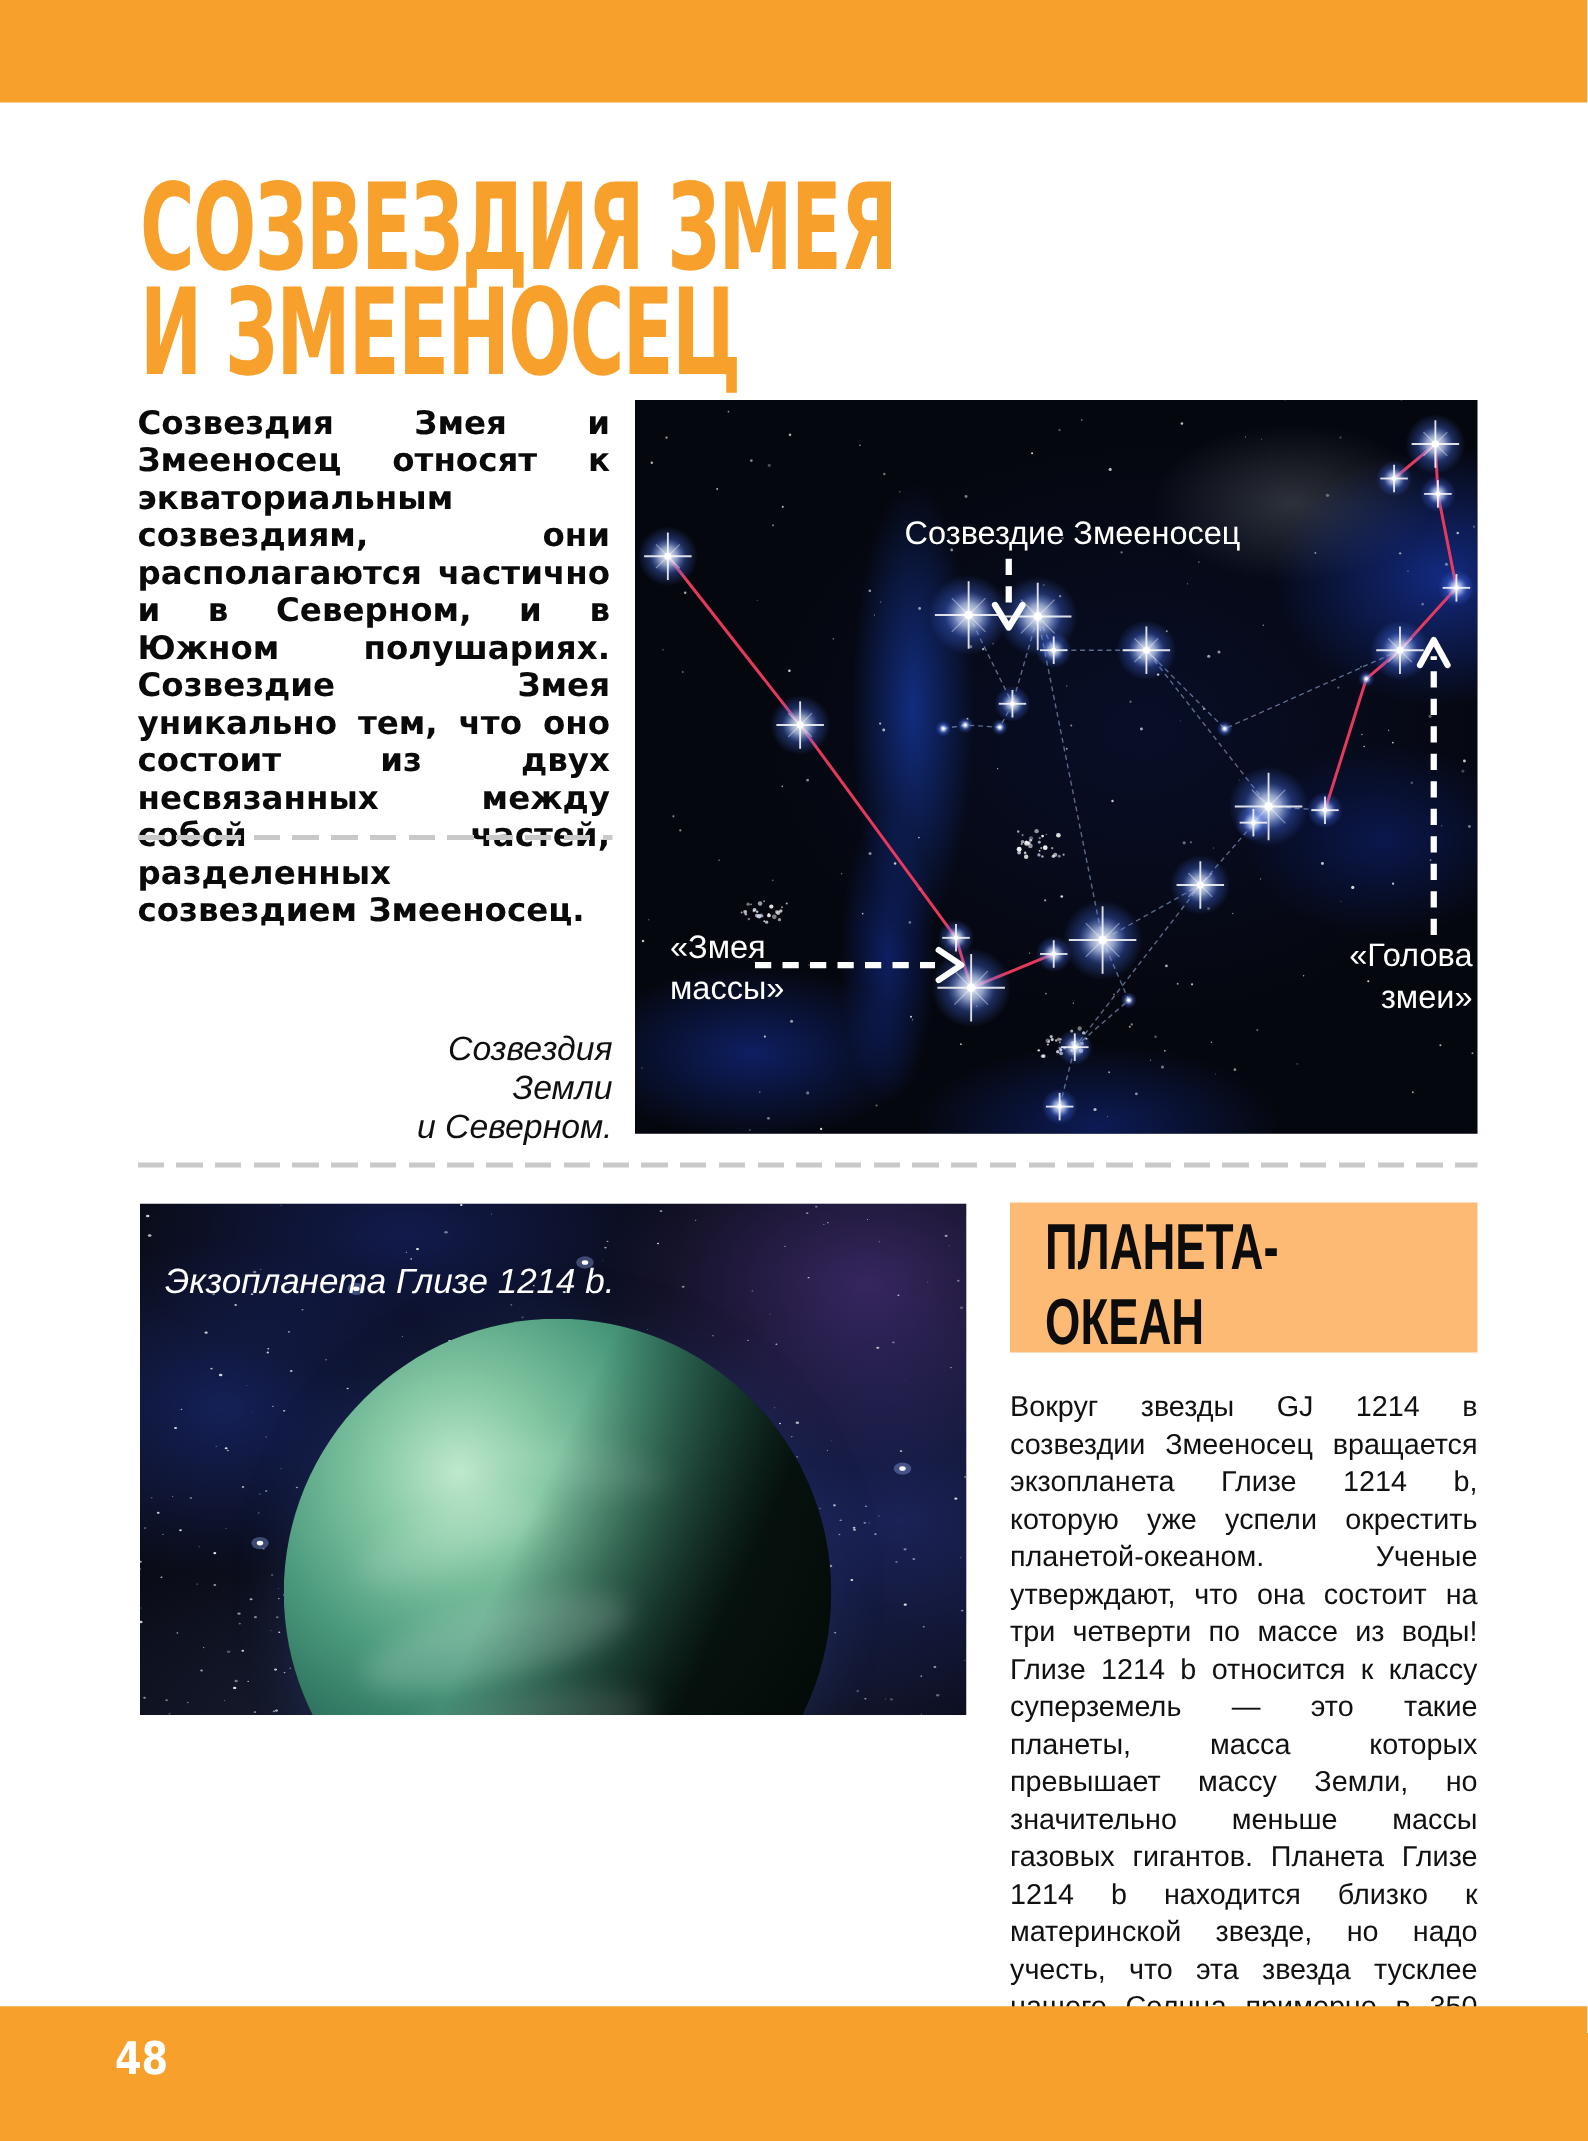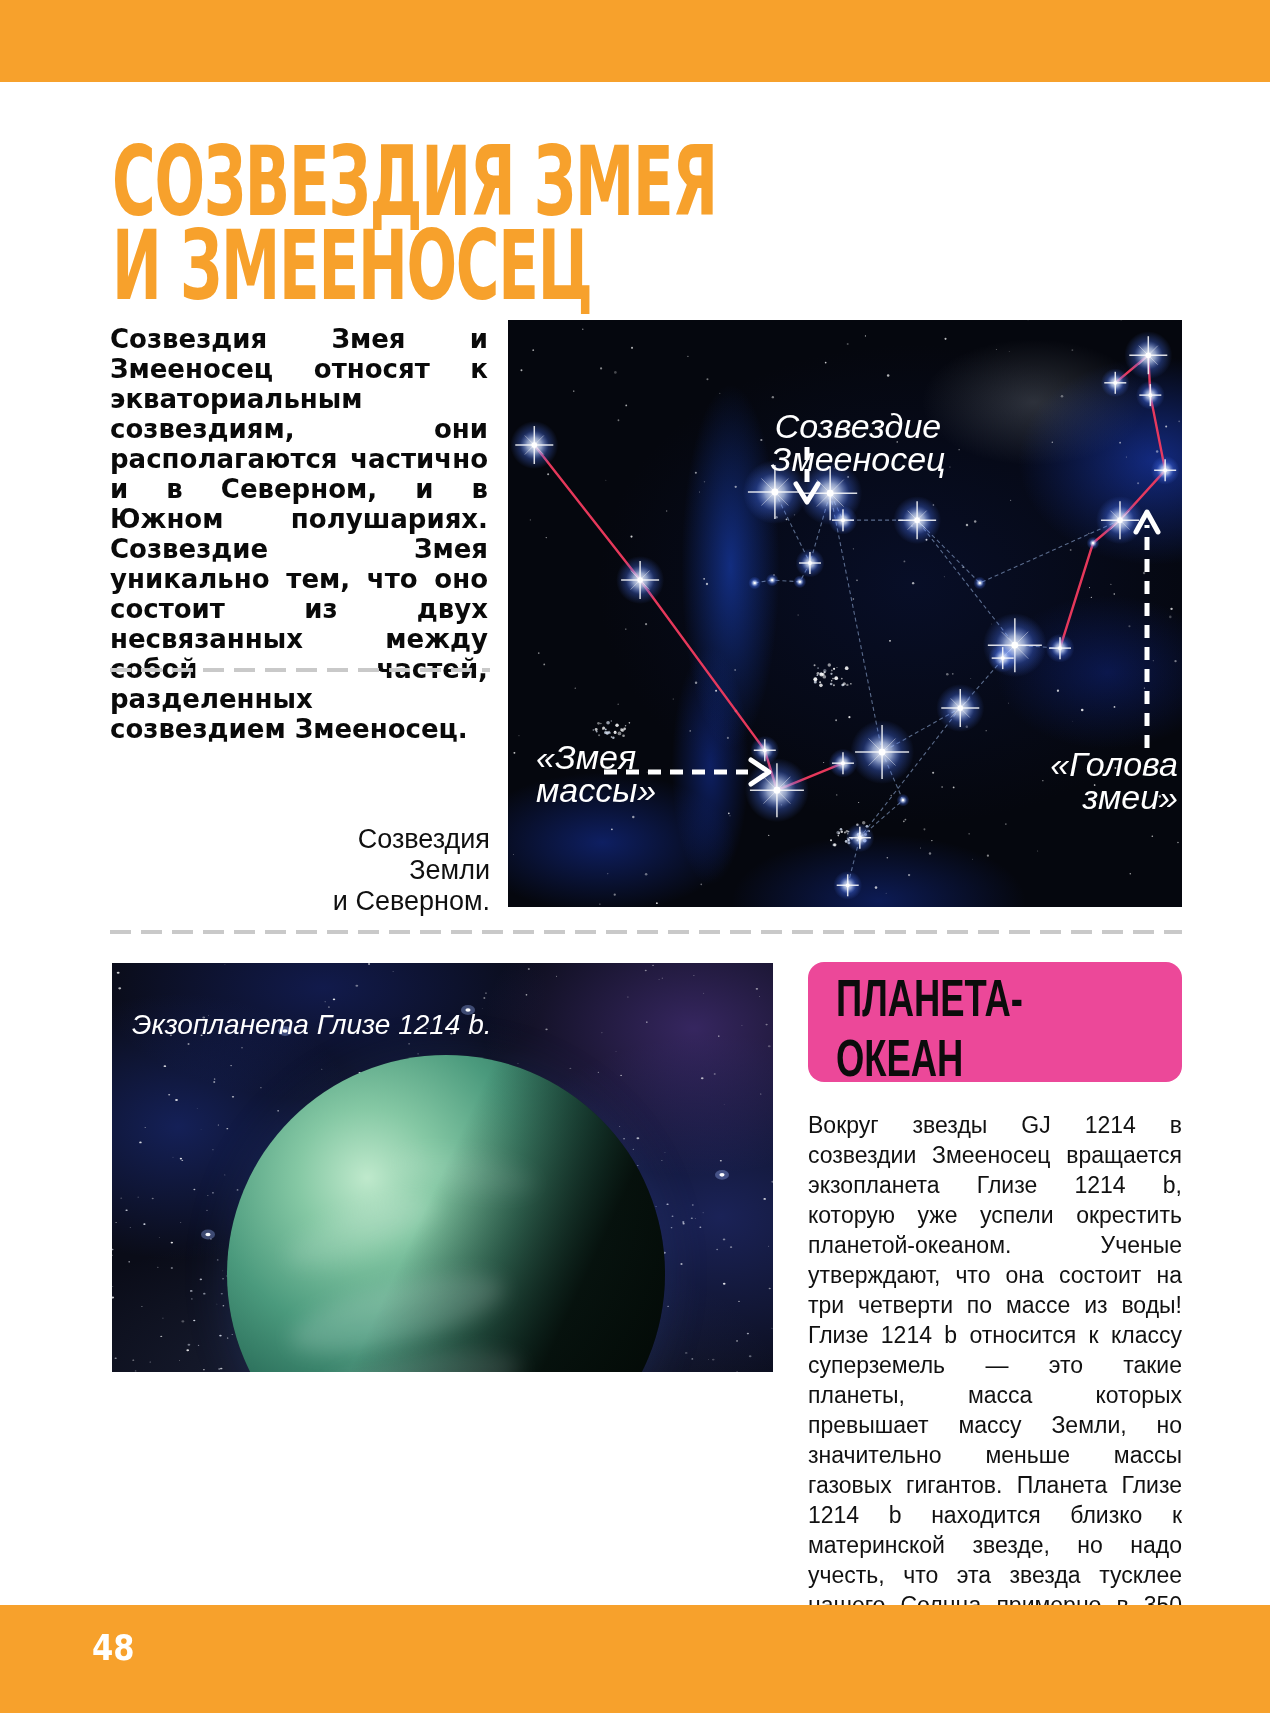--- a/index.html
+++ b/index.html
@@ -17,37 +17,37 @@
               transform:scaleX(.62);transform-origin:left top;}
 
   .intro{left:110px;top:324px;width:378px;font-family:"DejaVu Sans",sans-serif;
          font-weight:bold;font-size:26px;line-height:30px;color:#0a0a0a;
          text-align:justify;}
 
   .rule{height:4px;background:repeating-linear-gradient(90deg,#c9c9c9 0 21px,transparent 21px 31px);}
   .rule1{left:110px;top:668px;width:380px;}
   .rule2{left:110px;top:930px;width:1072px;}
 
-  .map-caption{left:110px;top:824px;width:380px;text-align:right;
+  .map-caption{left:110px;top:824px;width:380px;text-align:right;font-style:italic;
                font-size:27px;line-height:31px;color:#101010;}
 
   .star-map{left:508px;top:320px;width:674px;height:587px;overflow:hidden;
     background:
       radial-gradient(ellipse 70px 260px at 33% 42%,rgba(30,80,230,.50),transparent 70%),
       radial-gradient(ellipse 55px 170px at 30% 76%,rgba(25,65,215,.42),transparent 70%),
       radial-gradient(ellipse 210px 160px at 96% 24%,rgba(30,70,220,.55),transparent 65%),
       radial-gradient(ellipse 160px 90px at 78% 14%,rgba(185,195,205,.22),transparent 70%),
       radial-gradient(ellipse 190px 100px at 14% 89%,rgba(25,60,200,.45),transparent 70%),
       radial-gradient(ellipse 210px 95px at 55% 99%,rgba(25,60,200,.38),transparent 70%),
       radial-gradient(ellipse 160px 110px at 89% 60%,rgba(20,50,180,.35),transparent 70%),
       radial-gradient(ellipse 420px 320px at 60% 45%,rgba(10,20,60,.55),transparent 75%),
       #05070e;}
   .star-map svg{position:absolute;left:0;top:0;width:100%;height:100%;}
 
-  .map-label{position:absolute;color:#fff;font-style:italic;font-size:34px;line-height:33px;}
+  .map-label{position:absolute;color:#fff;font-size:26px;line-height:33px;}
   .lbl-constellation{left:190px;top:90px;width:320px;text-align:center;}
   .lbl-tail{left:28px;top:421px;}
   .lbl-head{left:505px;top:428px;width:165px;text-align:right;}
 
   .exo{left:112px;top:963px;width:661px;height:409px;overflow:hidden;
     background:
       radial-gradient(ellipse 300px 210px at 88% 16%,rgba(115,75,195,.42),transparent 70%),
       radial-gradient(ellipse 350px 260px at 92% 62%,rgba(60,80,215,.33),transparent 70%),
       radial-gradient(ellipse 260px 190px at 10% 40%,rgba(40,70,205,.35),transparent 70%),
       radial-gradient(ellipse 320px 160px at 32% 6%,rgba(35,60,195,.30),transparent 70%),
@@ -890,21 +890,21 @@
     </svg>
   <div class="planet">
     <div class="swirl" style="left:60px;top:230px;width:220px;height:58px;transform:rotate(-14deg);opacity:.30;"></div>
     <div class="swirl" style="left:95px;top:300px;width:200px;height:50px;transform:rotate(-8deg);opacity:.24;"></div>
     <div class="swirl" style="left:55px;top:155px;width:160px;height:44px;transform:rotate(-20deg);opacity:.20;"></div>
     <div class="swirl" style="left:170px;top:100px;width:140px;height:36px;transform:rotate(10deg);opacity:.14;"></div>
   </div>
   <div class="exo-label">Экзопланета Глизе 1214 b.</div>
 </div>
 
-<div class="abs ocean-box" style="background: #ec4899; border-radius: 16px;">
+<div class="abs ocean-box" style="background: #fdba74;">
   <div class="ocean-heading">
     <div>ПЛАНЕТА-</div>
     <div>ОКЕАН</div>
   </div>
 </div>
 
 <div class="abs ocean-body">Вокруг звезды GJ 1214 в созвездии Змееносец вращается экзопланета Глизе 1214 b, которую уже успели окрестить планетой-океаном. Ученые утверждают, что она состоит на три четверти по массе из воды! Глизе 1214 b относится к классу суперземель — это такие планеты, масса которых превышает массу Земли, но значительно меньше массы газовых гигантов. Планета Глизе 1214 b находится близко к материнской звезде, но надо учесть, что эта звезда тусклее нашего Солнца примерно в 350 раз.</div>
 
 <div class="abs bottom-bar" style="background: rgb(247, 161, 44);"></div>
 <div class="abs page-num">48</div>

